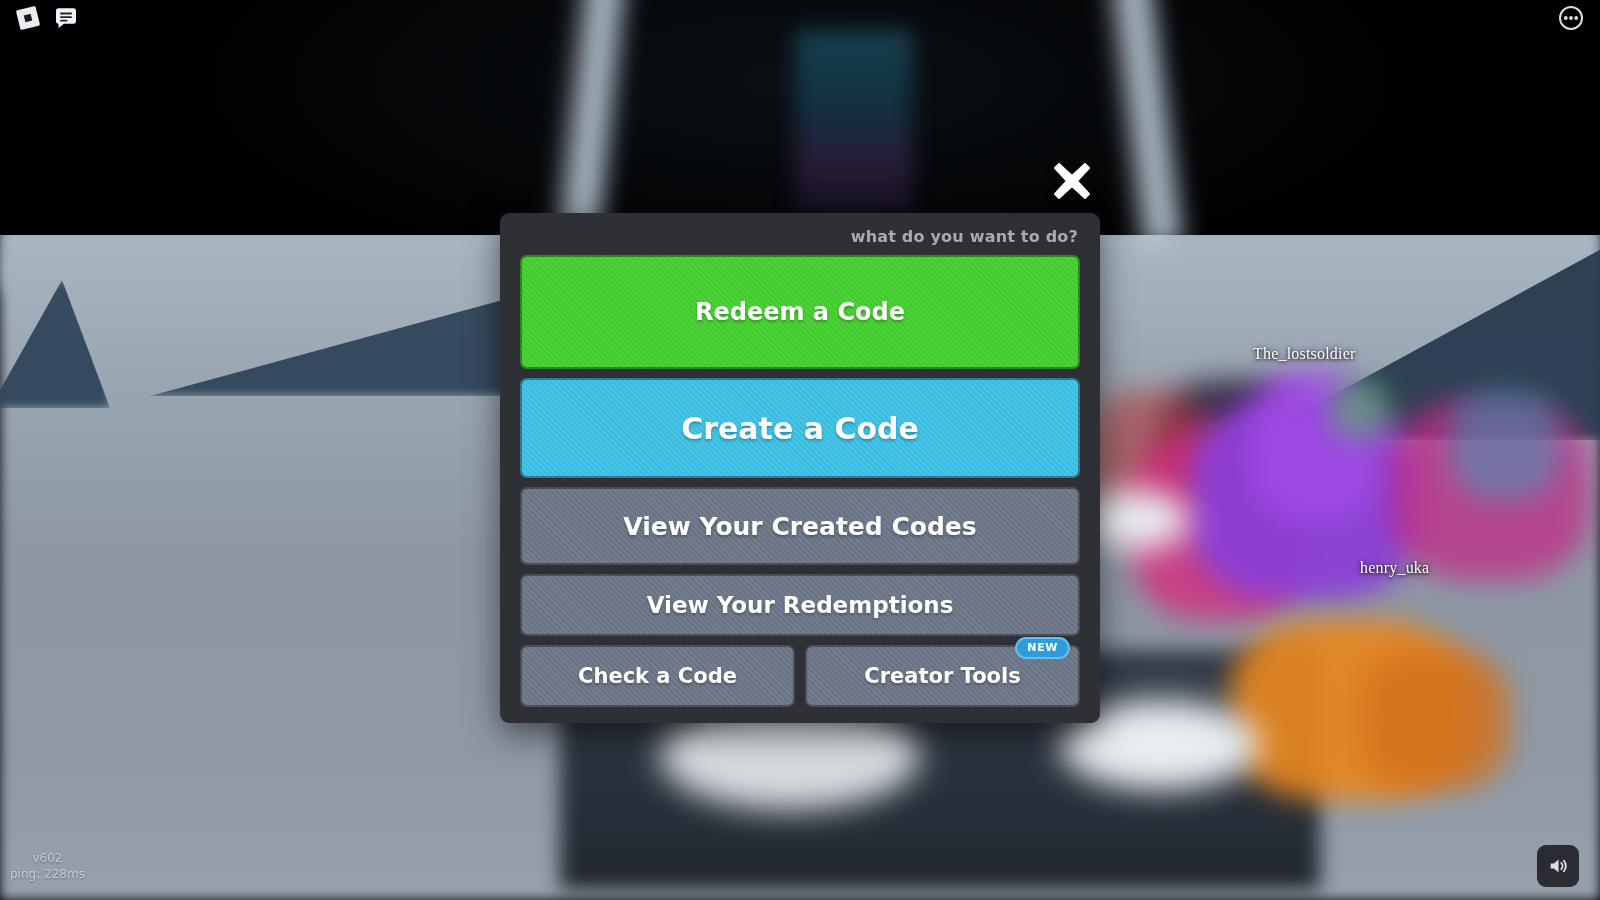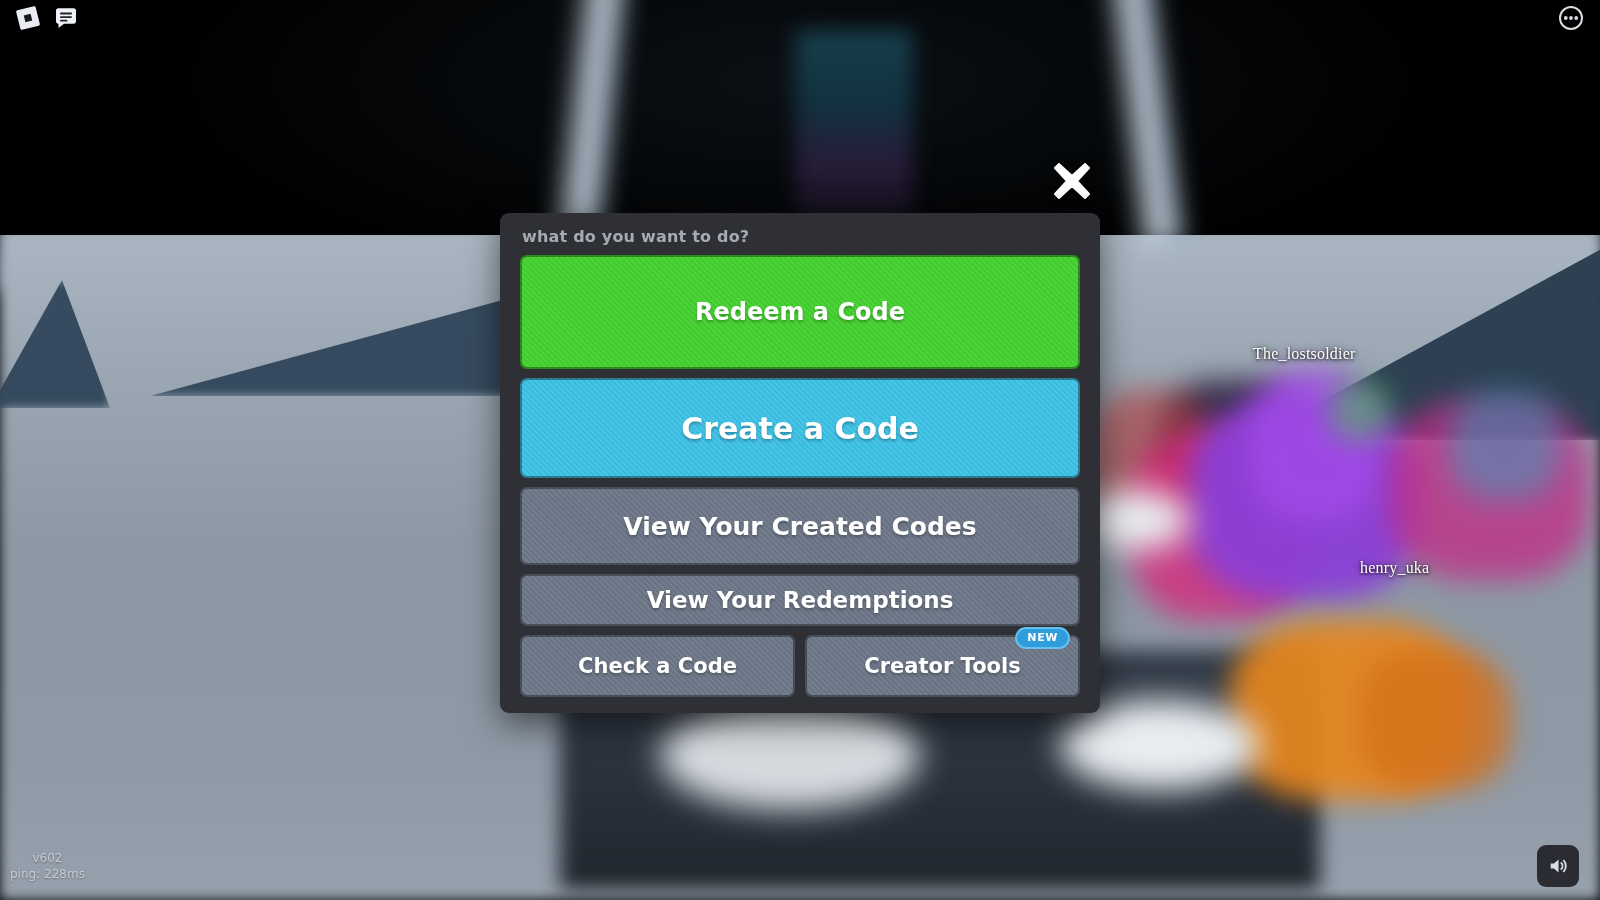--- a/index.html
+++ b/index.html
@@ -106,39 +106,40 @@
     position:absolute; left:1048px; top:157px; width:48px; height:48px;
     cursor:pointer; filter:drop-shadow(0 2px 4px rgba(0,0,0,.7));
   }
 
   
   #panel {
     position:absolute; left:500px; top:213px; width:600px;
     background:#2f3036; border-radius:9px;
     padding:8px 20px 16px 20px;
     box-shadow:0 10px 34px rgba(0,0,0,.55);
+    text-align:right;
   }
   #panel-title {
     color:#a8aab1; font-size:16px; font-weight:bold;
     padding:6px 2px 9px 2px; letter-spacing:.2px;
   }
   .btn {
     position:relative; display:flex; align-items:center; justify-content:center;
     border-radius:7px; color:#fff; font-weight:bold; cursor:pointer;
     text-shadow:0 2px 3px rgba(0,0,0,.28);
     background-image:
       repeating-linear-gradient(45deg, rgba(255,255,255,.045) 0 2px, rgba(0,0,0,.035) 2px 4px);
     border:2px solid rgba(0,0,0,.35);
     margin-bottom:9px;
   }
   .btn.green  { background-color:#45d131; height:114px; font-size:24px; }
   .btn.blue   { background-color:#3ec2e6; height:100px;  font-size:30px; }
   .btn.gray   { background-color:#6d7788; }
   .btn.gray.tall   { height:78px; font-size:25px; }
-  .btn.gray.medium { height:52px; font-size:23px; }
+  .btn.gray.medium { height:62px; font-size:23px; }
   #row-bottom { display:flex; gap:10px; margin-bottom:0; }
   #row-bottom .btn { flex:1; height:62px; font-size:21px; margin-bottom:0; }
   .badge {
     position:absolute; top:-10px; right:8px;
     background:#2f9ddb; border:2px solid #63c2f0; border-radius:11px;
     color:#fff; font-size:11px; font-weight:bold; letter-spacing:.6px;
     padding:2px 10px 3px 10px; text-shadow:none;
   }
 </style>
 </head>

